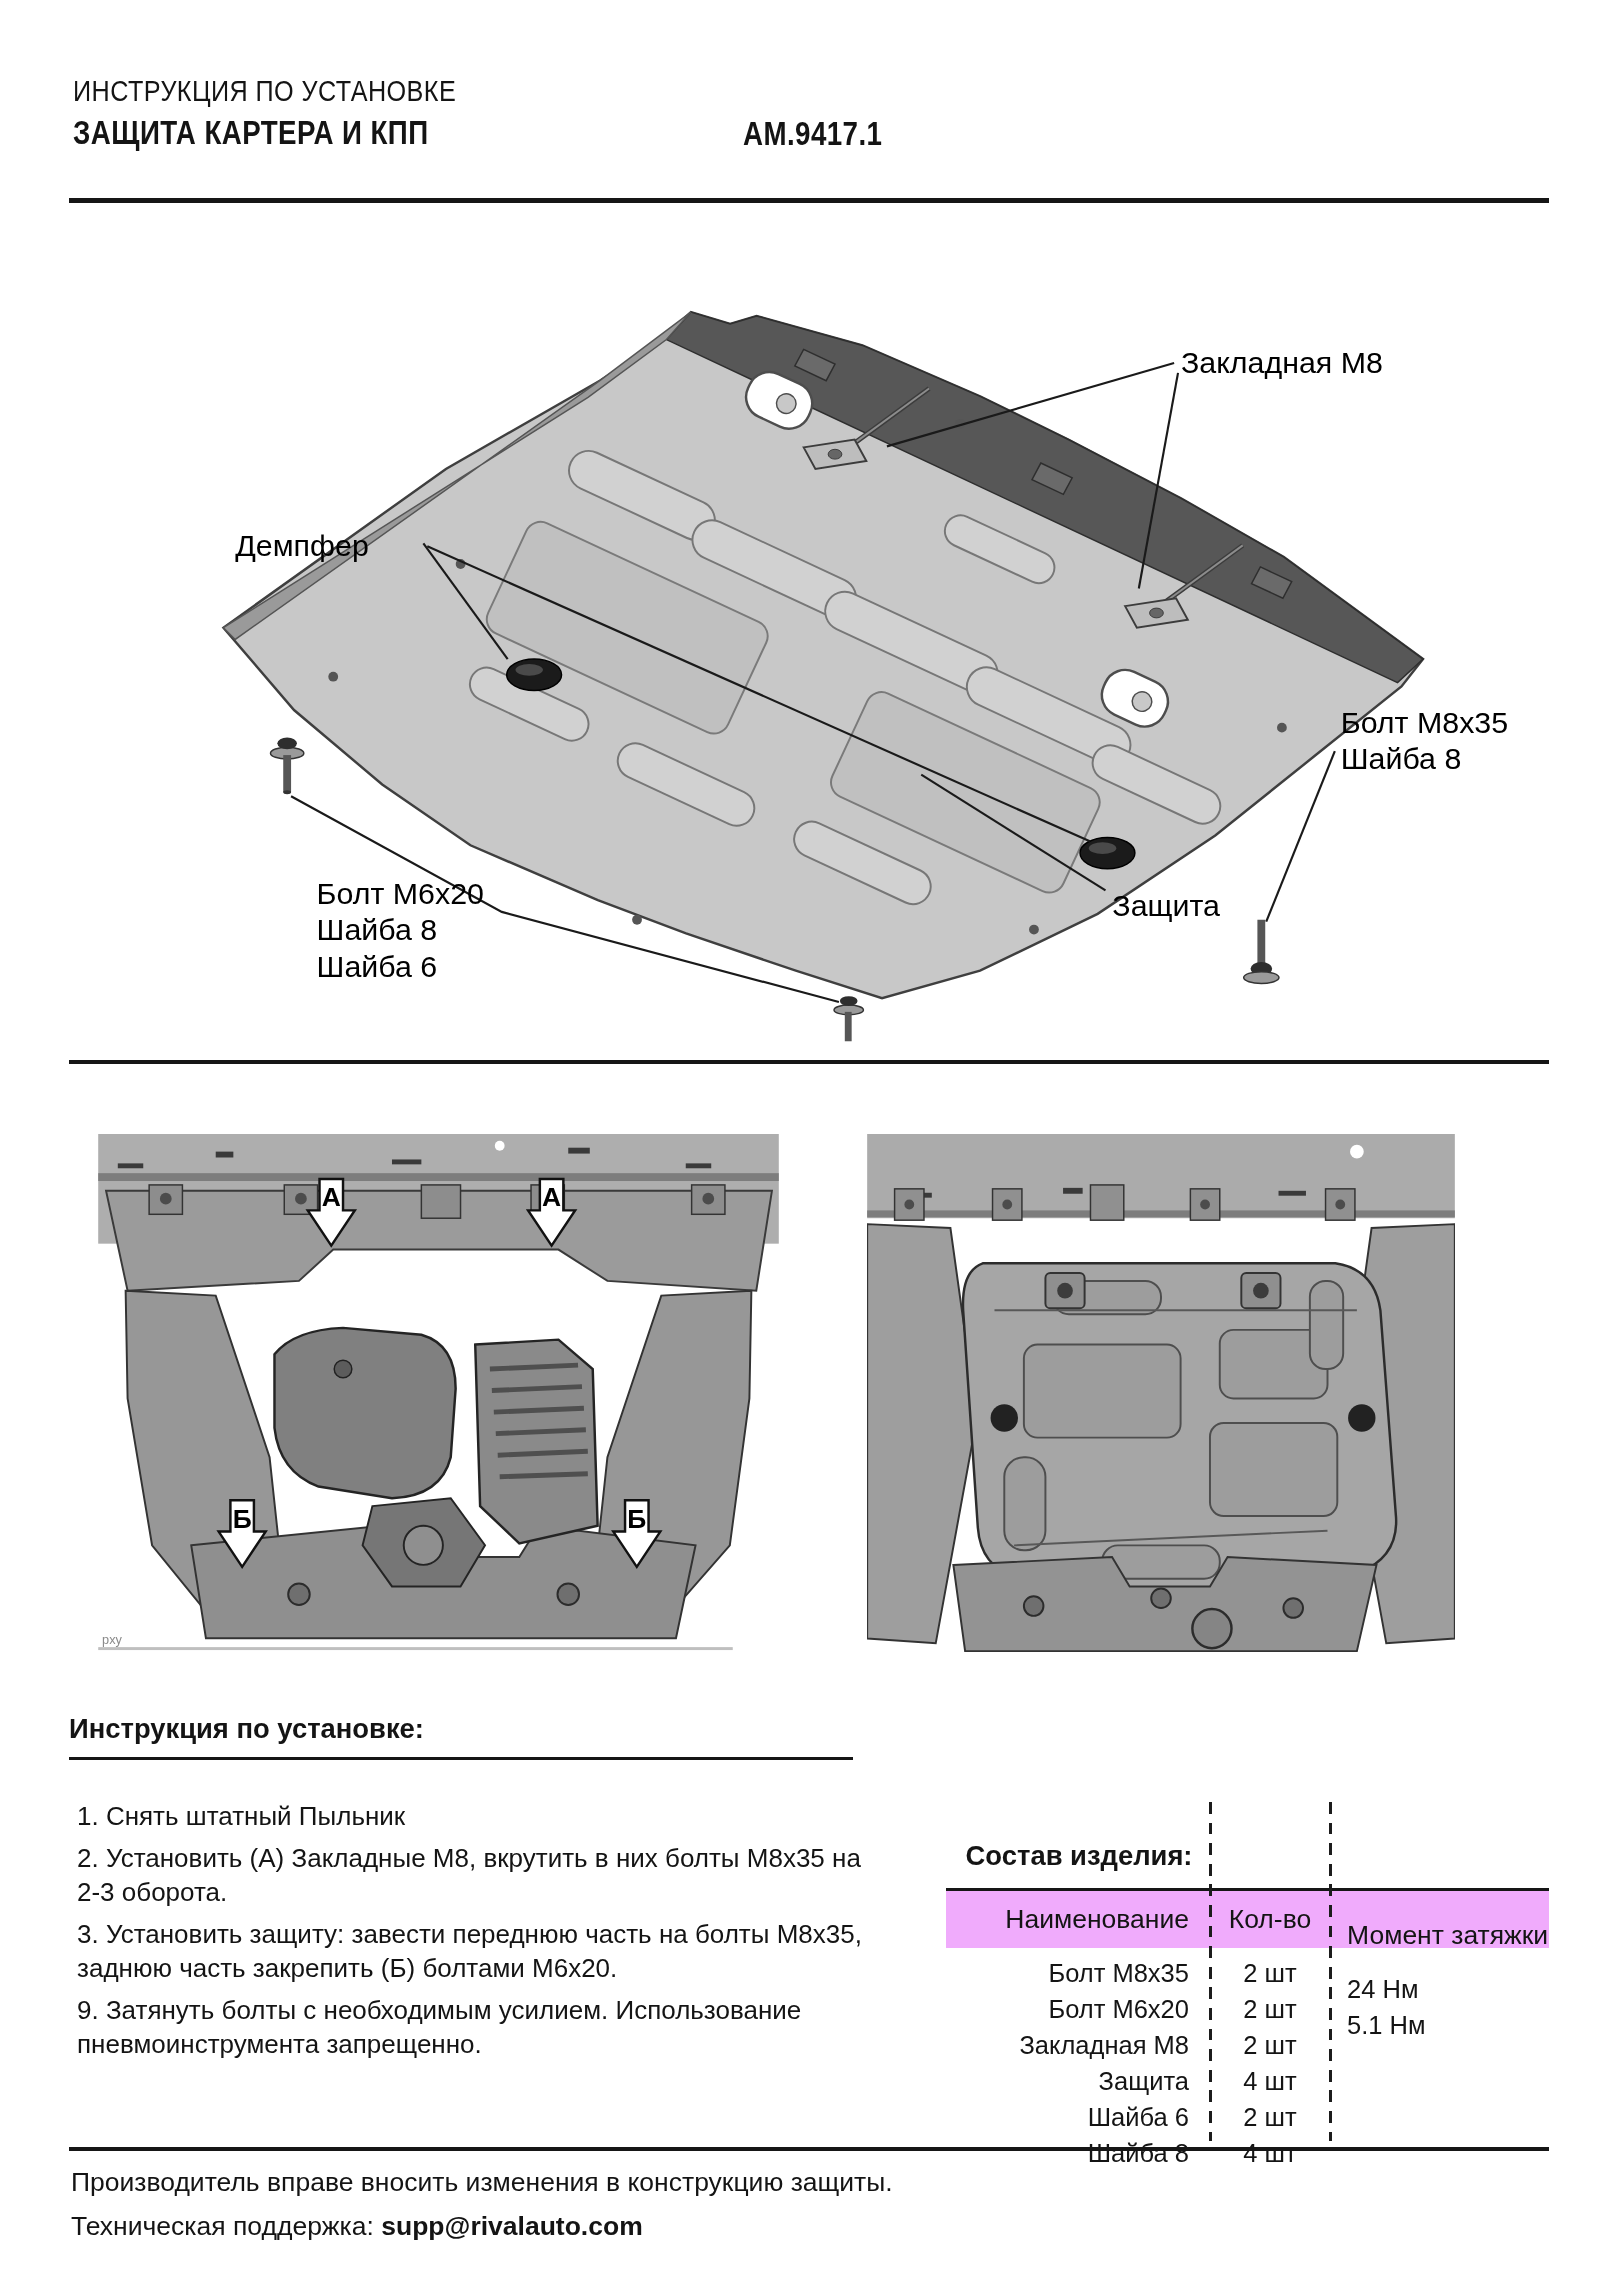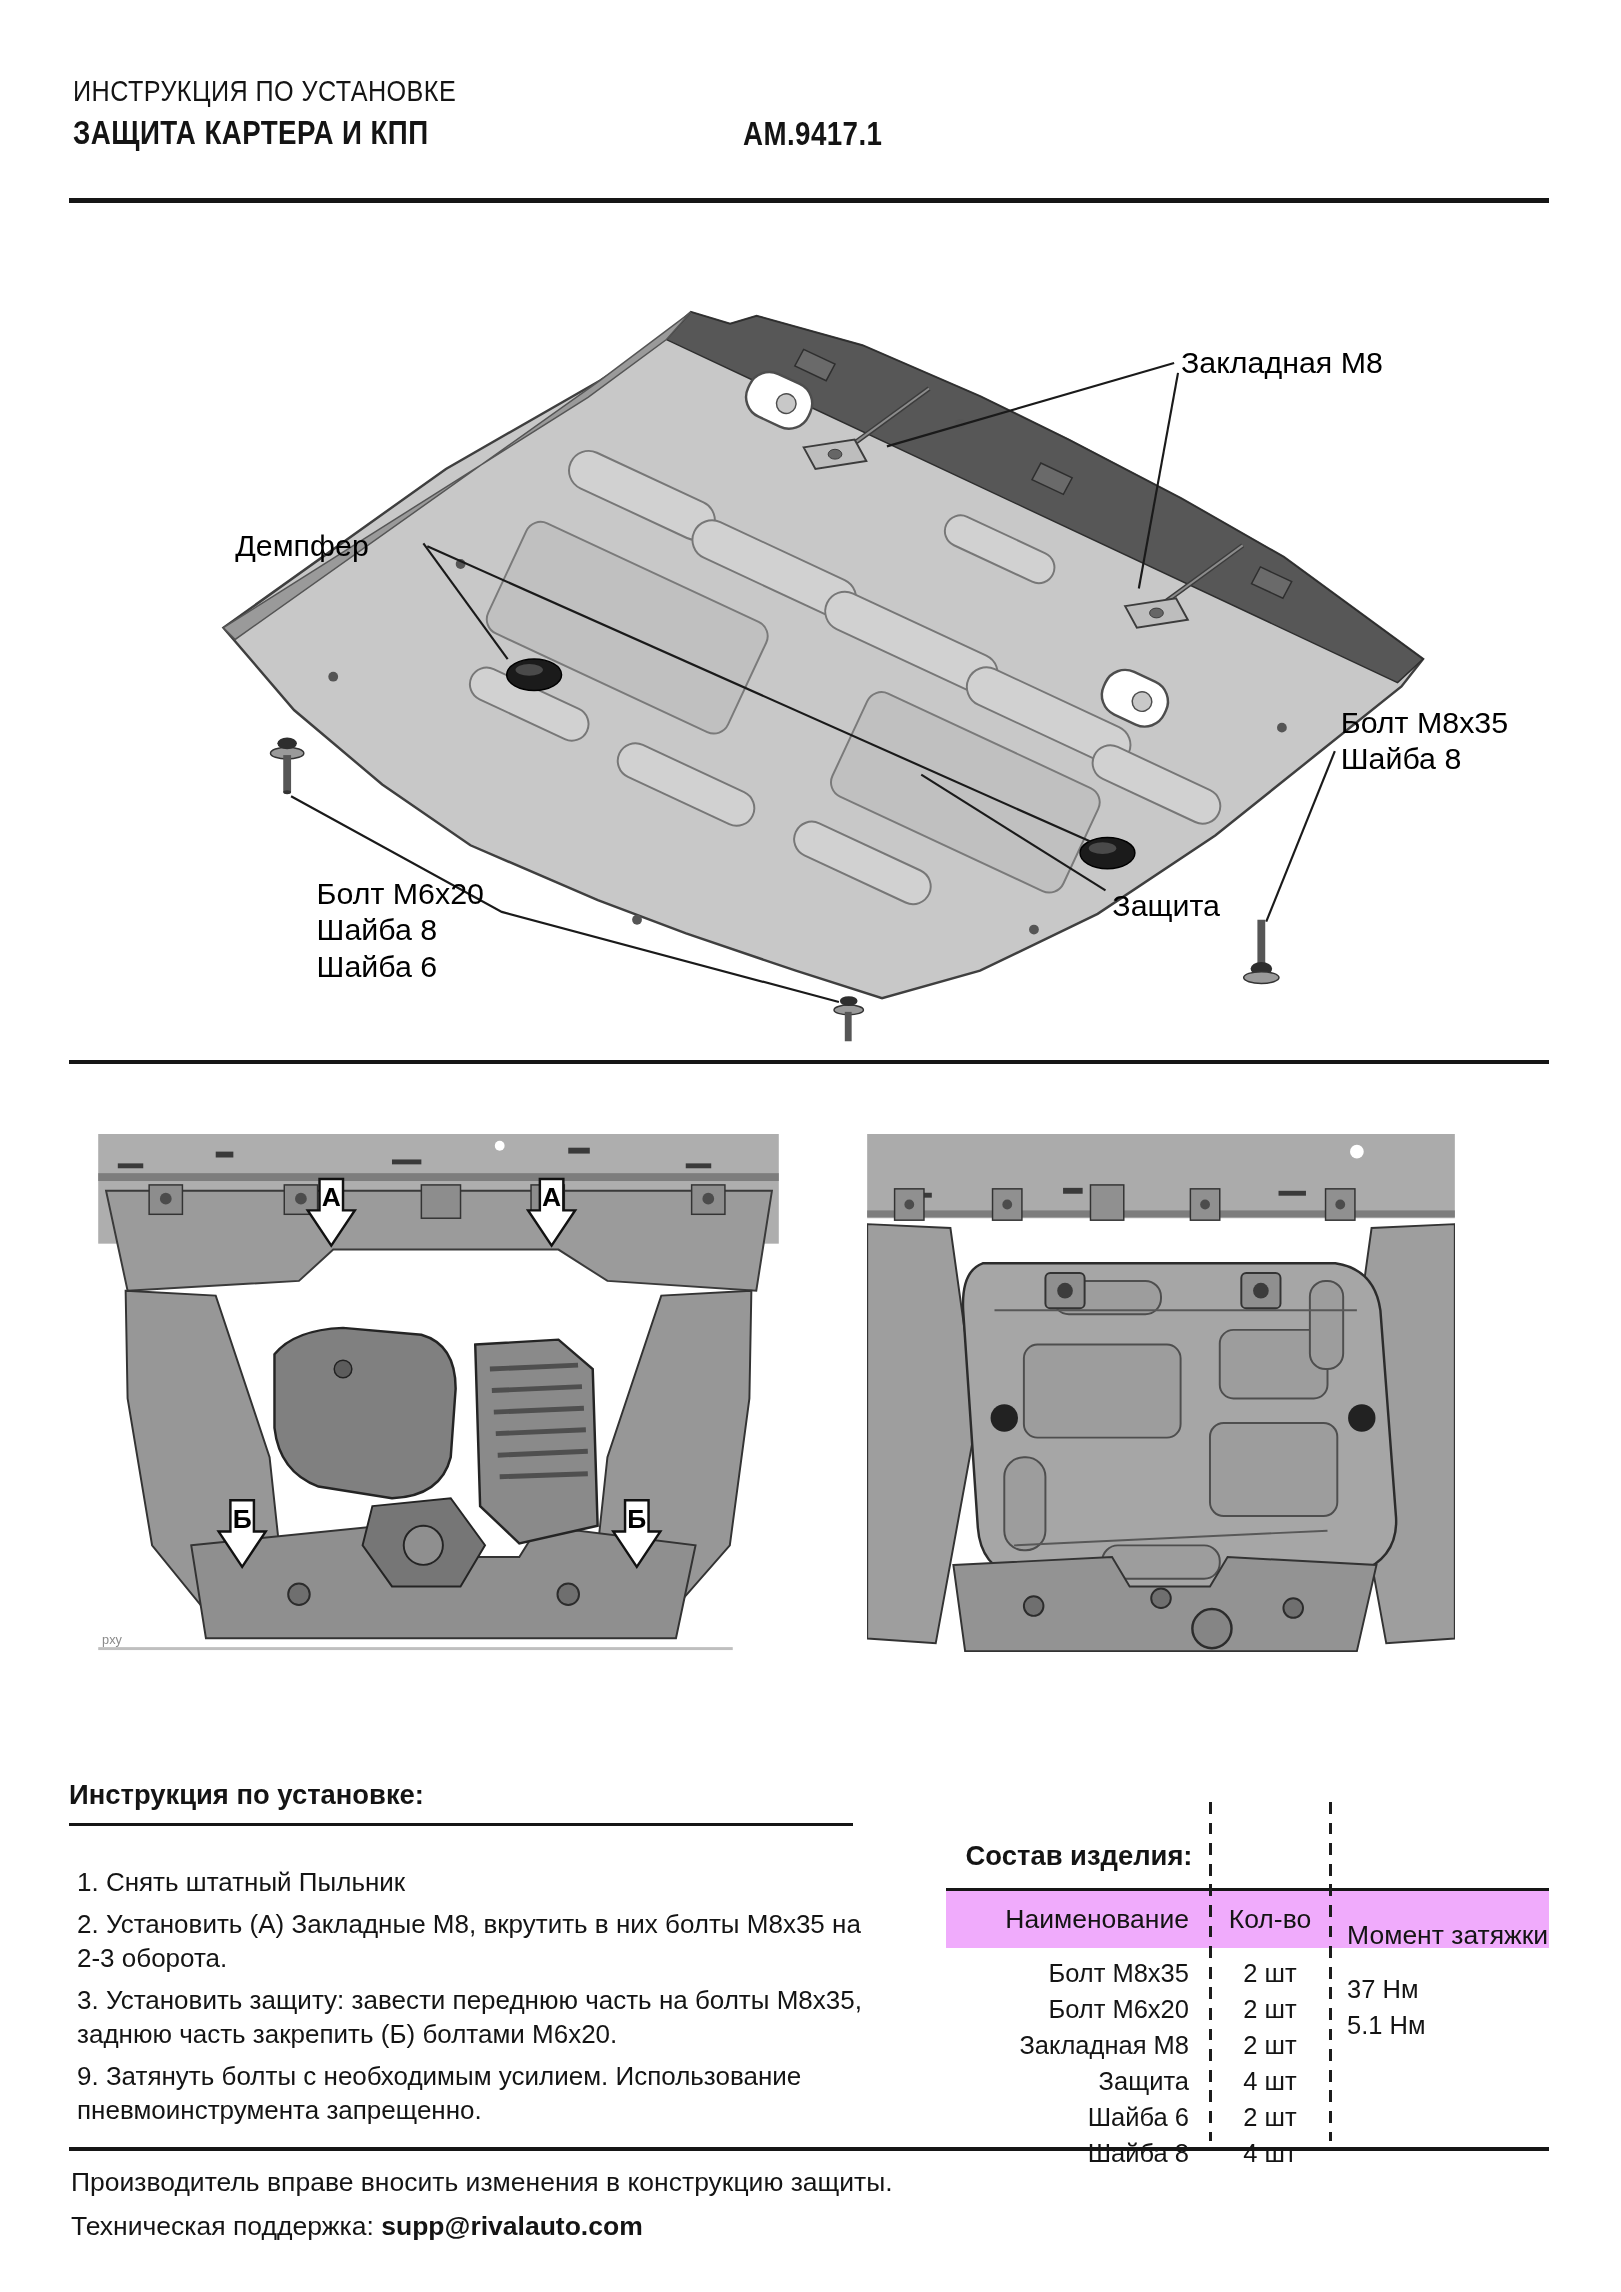--- a/index.html
+++ b/index.html
@@ -284,21 +284,21 @@
     <circle cx="402" cy="160" r="8" fill="#3c3c3c"></circle>
   </g>
 
   <path d="M88,440 L250,432 L268,462 L350,462 L368,432 L520,440 L500,528 L100,528 Z" fill="#939393" stroke="#333" stroke-width="2"></path>
   <circle cx="170" cy="482" r="10" fill="#6f6f6f" stroke="#2c2c2c" stroke-width="2"></circle>
   <circle cx="300" cy="474" r="10" fill="#6f6f6f" stroke="#2c2c2c" stroke-width="2"></circle>
   <circle cx="435" cy="484" r="10" fill="#6f6f6f" stroke="#2c2c2c" stroke-width="2"></circle>
   <circle cx="352" cy="505" r="20" fill="#858585" stroke="#2c2c2c" stroke-width="2.5"></circle>
 </svg>
 
-<div class="abs" style="left:69px;top:1779px;">
+<div class="abs" style="left:69px;top:1713px;">
   <div class="sec-head">Инструкция по установке:</div>
   <div class="hr" style="width:784px;height:2.9px;margin-top:11.8px;"></div>
   <div class="steps" style="margin-top:39px;">
     <p class="step">1. Снять штатный Пыльник</p>
     <p class="step">2. Установить (А) Закладные М8, вкрутить в них болты М8х35 на 2-3 оборота.</p>
     <p class="step">3. Установить защиту: завести переднюю часть на болты М8х35, заднюю часть закрепить (Б) болтами М6х20.</p>
     <p class="step">9. Затянуть болты с необходимым усилием. Использование пневмоинструмента запрещенно.</p>
   </div>
 </div>
 
@@ -307,21 +307,21 @@
   <div class="hr" style="width:603px;height:2.9px;margin-top:15.7px;"></div>
   <div class="tbl-headrow">
     <div class="c-name">Наименование</div>
     <div class="c-qty">Кол-во</div>
     <div class="c-torque">Момент затяжки</div>
   </div>
   <div style="margin-top:7.8px;">
     <div class="tbl-row">
       <div class="c-name">Болт М8х35</div>
       <div class="c-qty">2 шт</div>
-      <div class="c-torque">37 Нм</div>
+      <div class="c-torque">24 Нм</div>
     </div>
     <div class="tbl-row">
       <div class="c-name">Болт М6х20</div>
       <div class="c-qty">2 шт</div>
       <div class="c-torque">5.1 Нм</div>
     </div>
     <div class="tbl-row">
       <div class="c-name">Закладная М8</div>
       <div class="c-qty">2 шт</div>
       <div class="c-torque"></div>

